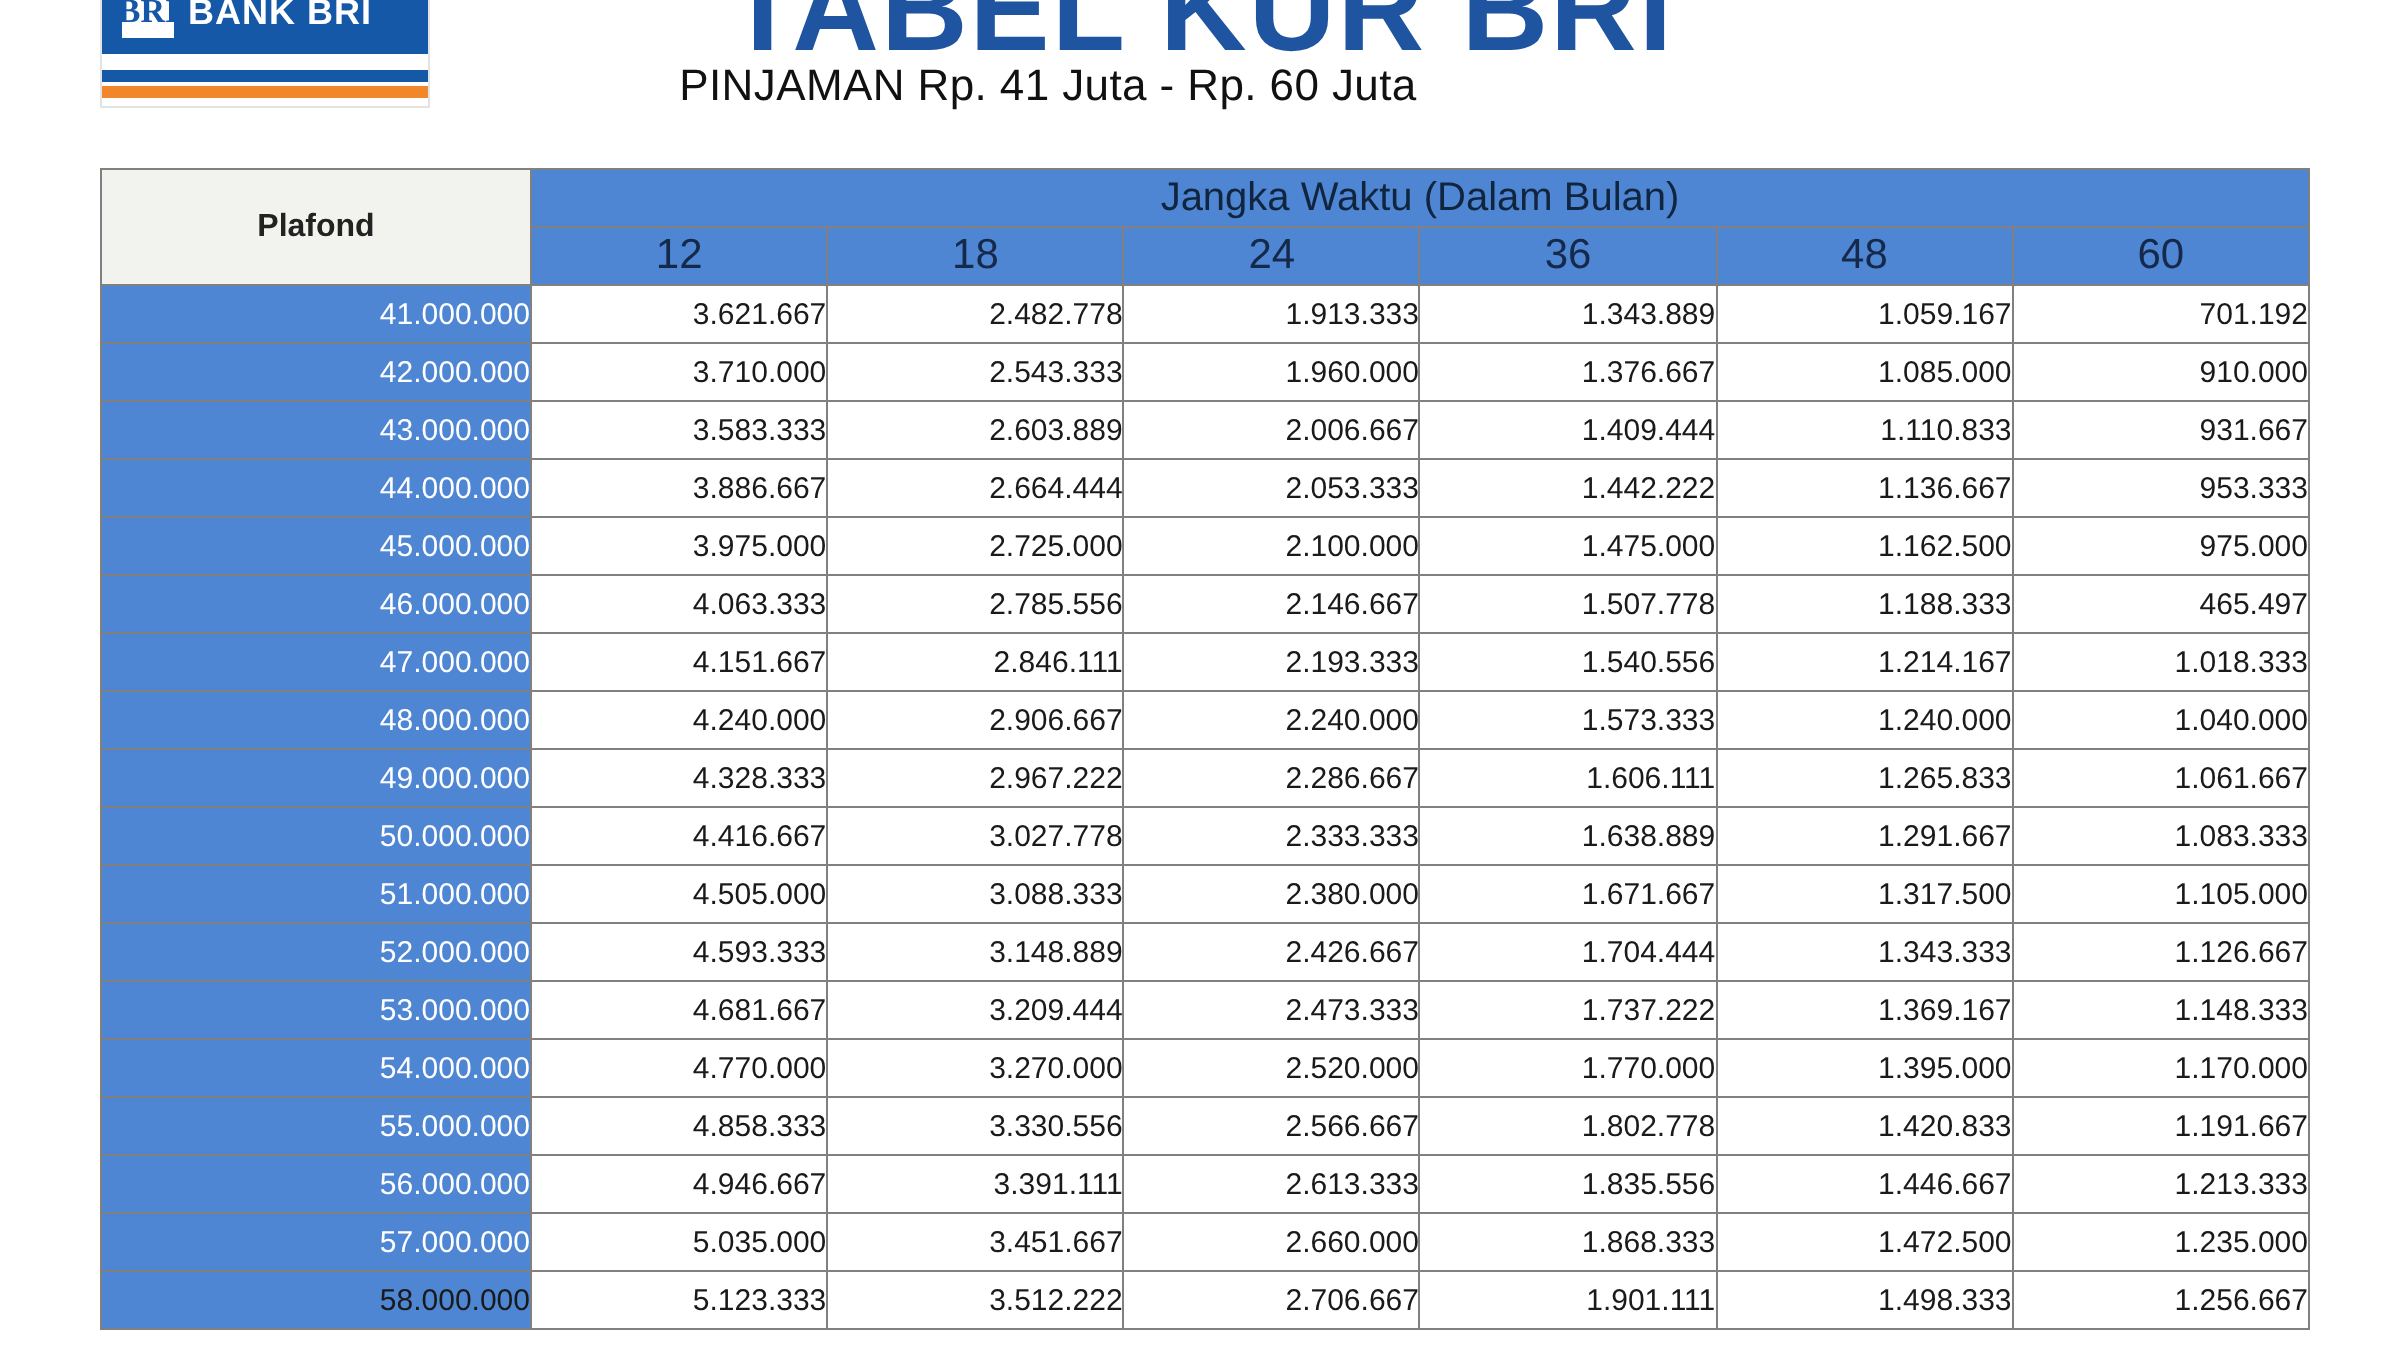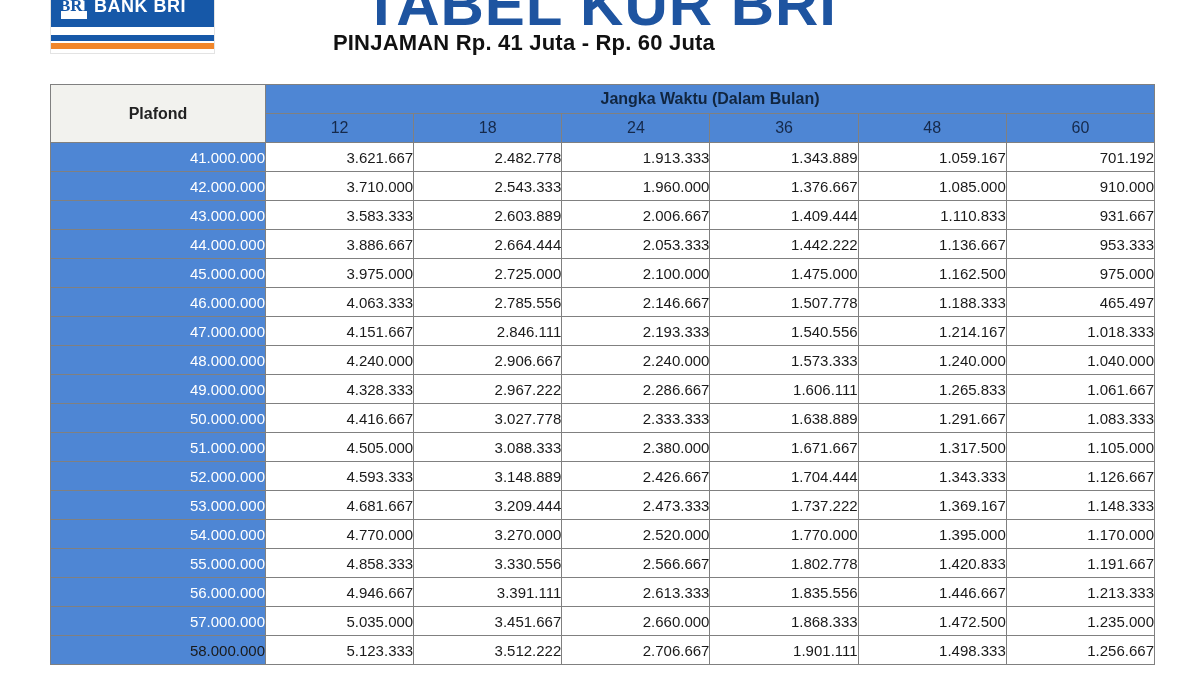--- a/index.html
+++ b/index.html
@@ -108,21 +108,21 @@
     font-family: "Liberation Sans", sans-serif;
     white-space: nowrap;
   }
   .title-sub {
     position: absolute;
     left: 0;
     top: 30px;
     width: 1048px;
     text-align: center;
     font-size: 22px;
-    font-weight: bold;
+    font-weight: normal;
     color: #111111;
     letter-spacing: 0.2px;
   }
 
   
   .table-wrap {
     position: absolute;
     left: 50px;
     top: 84px;
     width: 1105px;
@@ -146,29 +146,29 @@
     width: 215px;
     background: #f2f2ee;
     font-size: 16px;
     font-weight: bold;
     color: #222222;
     vertical-align: middle;
   }
   th.jangka-head {
     background: #4e86d4;
     color: #11253f;
-    font-size: 16px;
-    font-weight: bold;
+    font-size: 20px;
+    font-weight: normal;
     text-align: center;
     height: 31px;
   }
   th.month {
     background: #4e86d4;
     color: #15294a;
-    font-size: 16px;
+    font-size: 21px;
     font-weight: normal;
     text-align: center;
     height: 28px;
     width: 148px;
   }
 
   td.plafond {
     background: #4e86d4;
     color: #ffffff;
     text-align: right;

